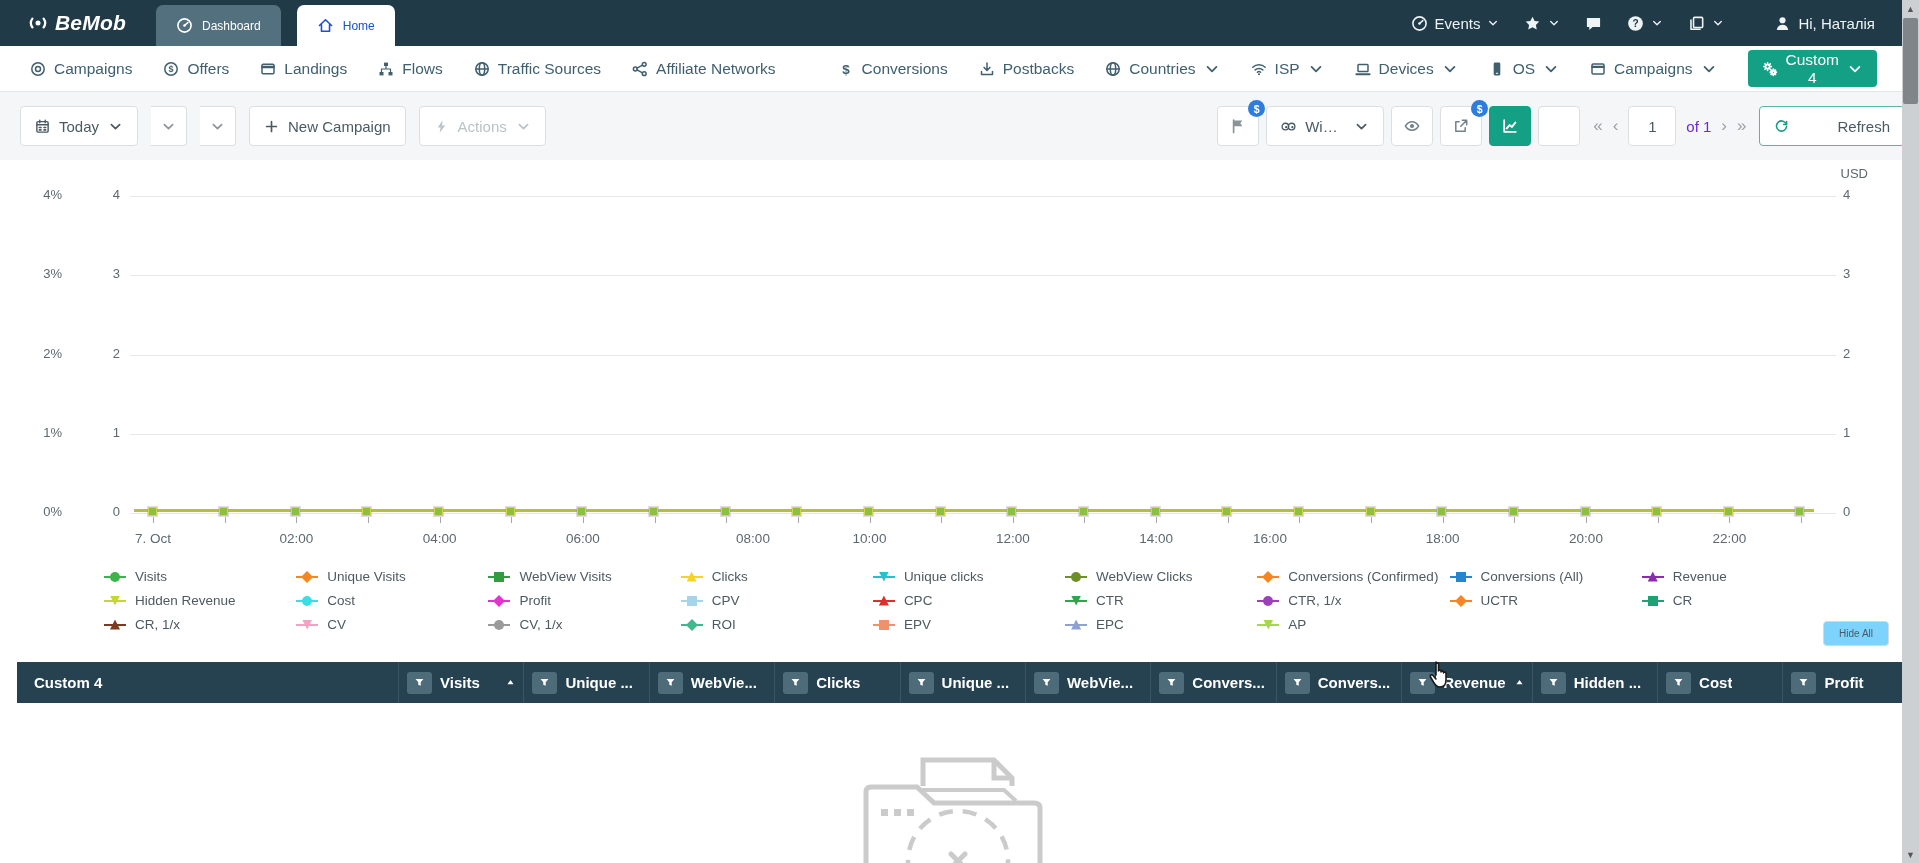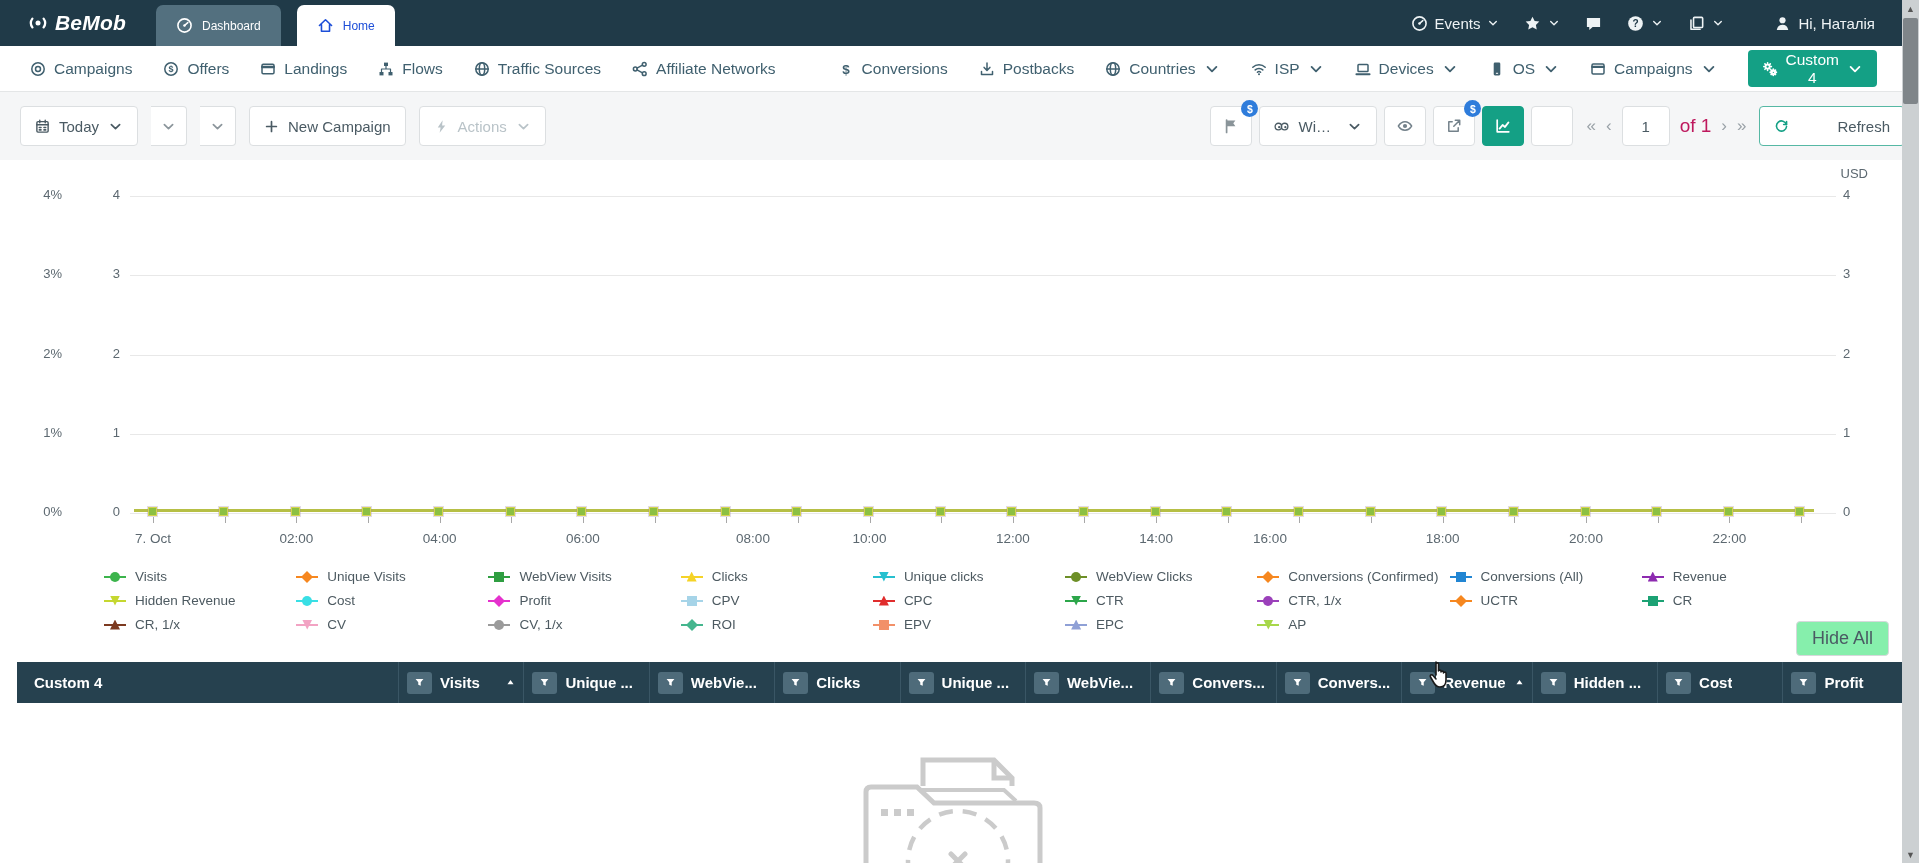--- a/index.html
+++ b/index.html
@@ -50,21 +50,21 @@
   .t-drop { height:100%; border-left:1px solid #e4e7e9; display:flex; align-items:center; gap:6px; padding:0 10px; cursor:pointer; color:#5a6a72; font-size:15px; font-weight:bold; }
   .right-cluster { margin-left:auto; display:flex; align-items:center; gap:7px; }
   .icon-btn { width:42px; height:40px; background:#fff; border:1px solid #dcdfe1; border-radius:4px; display:inline-flex; align-items:center; justify-content:center; color:#73818a; font-size:16px; cursor:pointer; position:relative; }
   .icon-btn.active { background:#14a085; border-color:#14a085; color:#fff; }
   .badge { position:absolute; top:-7px; right:-7px; width:17px; height:17px; background:#2e7cdb; color:#fff; border-radius:50%; font-size:10.5px; font-weight:bold; display:flex; align-items:center; justify-content:center; }
   .with-tra { max-width:118px; }
   .with-tra .lbl { overflow:hidden; text-overflow:ellipsis; white-space:nowrap; max-width:62px; }
   .pager { display:flex; align-items:center; gap:10px; margin:0 6px; color:#99a1a7; font-size:17px; }
   .pager .pg-btn { cursor:pointer; display:flex; }
   .pager input { width:48px; height:40px; border:1px solid #dcdfe1; border-radius:4px; text-align:center; font-size:15px; color:#4a5a63; outline:none; font-family:inherit; }
-  .pager .of { color:#be185d; font-size:19px; }
+  .pager .of { color:#6d28d9; font-size:15px; }
   .btn.refresh { border-color:#56b8a4;gap:48px; }
   .btn.refresh .ic { color:#14a085; }
 
   
   .main { position:absolute; top:160px; left:0; width:1919px; height:703px; background:#fff; overflow:hidden; }
   .gridline { position:absolute; left:130px; width:1706px; height:1px; background:#e8e8e8; }
   .ax { position:absolute; font-size:13px; color:#5c6870; }
   .ax.pct { left:18px; width:44px; text-align:right; }
   .ax.lnum { left:84px; width:36px; text-align:right; }
   .ax.rnum { left:1843px; }
@@ -78,21 +78,21 @@
   .legend { position:absolute; top:407px; left:104px; width:1730px; display:grid; grid-template-columns:repeat(9,1fr); row-gap:5px; }
   .lg-item { display:flex; align-items:center; gap:9px; height:19px; font-size:13.5px; color:#4d5a61; cursor:pointer; }
   .lg-mark { position:relative; width:22px; height:12px; flex:0 0 22px; }
   .lg-line { position:absolute; left:0; top:5px; width:22px; height:2px; }
   .lg-shape { position:absolute; left:6px; top:1px; width:10px; height:10px; }
   .shape-circle { border-radius:50%; }
   .shape-diamond { transform:rotate(45deg) scale(.85); }
   .shape-square { }
   .shape-triangle-up { clip-path:polygon(50% 0,100% 100%,0 100%); }
   .shape-triangle-down { clip-path:polygon(0 0,100% 0,50% 100%); }
-  .hide-all { position:absolute; top:461px; right:30px; background:#86efac; border:1px solid #d6d9db; border-radius:4px; padding:6px 15px; font-size:18px; color:#4a5a63; cursor:pointer; font-family:inherit; }
+  .hide-all { position:absolute; top:461px; right:30px; background:#7dd3fc; border:1px solid #d6d9db; border-radius:4px; padding:6px 15px; font-size:10px; color:#4a5a63; cursor:pointer; font-family:inherit; }
 
   
   .table-hd { position:absolute; top:502px; left:17px; width:1885px; height:41px; background:#26414f; display:flex; overflow:hidden; }
   .th-first { flex:0 0 381px; display:flex; align-items:center; padding-left:17px; color:#fff; font-size:15px; font-weight:bold; }
   .th-cell { flex:0 0 125.4px; display:flex; align-items:center; gap:8px; padding:0 7px 0 8px; border-left:1px solid #3a5665; color:#fff; font-size:15px; font-weight:bold; cursor:pointer; }
   .th-cell .lbl { overflow:hidden; text-overflow:ellipsis; white-space:nowrap; }
   .funnel-btn { flex:0 0 25px; height:22px; background:#4e6b7a; border-radius:3px; display:flex; align-items:center; justify-content:center; color:#fff; font-size:11px; cursor:pointer; }
   .sort-caret { margin-left:auto; color:#fff; font-size:11px; display:flex; }
 
   

